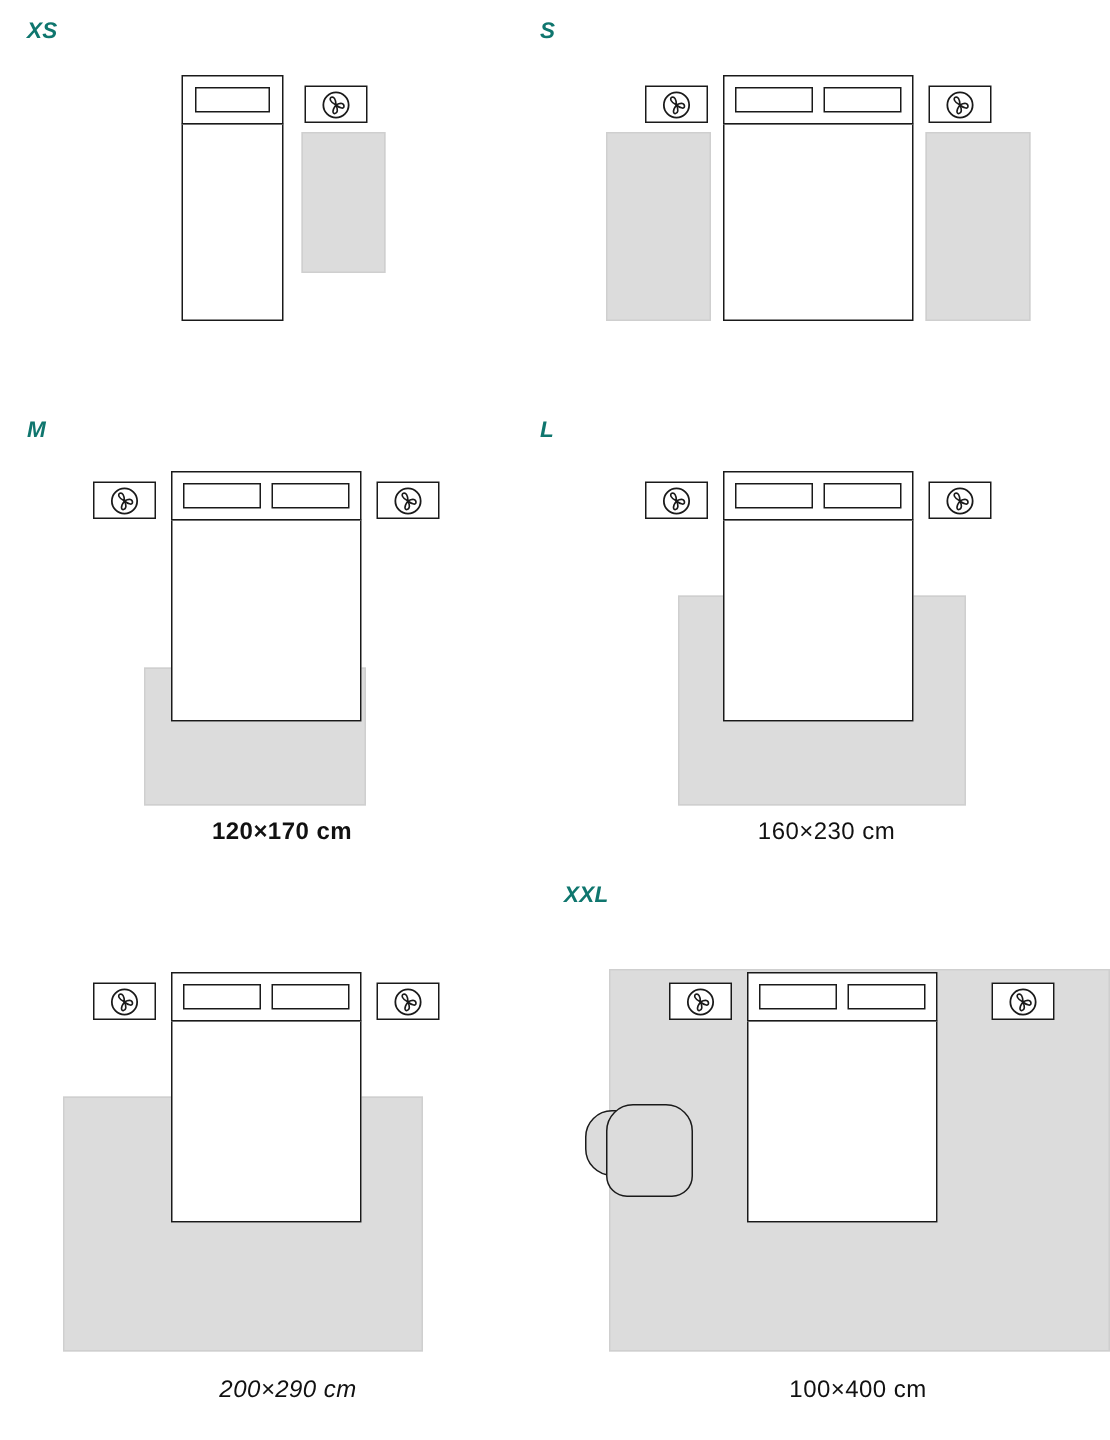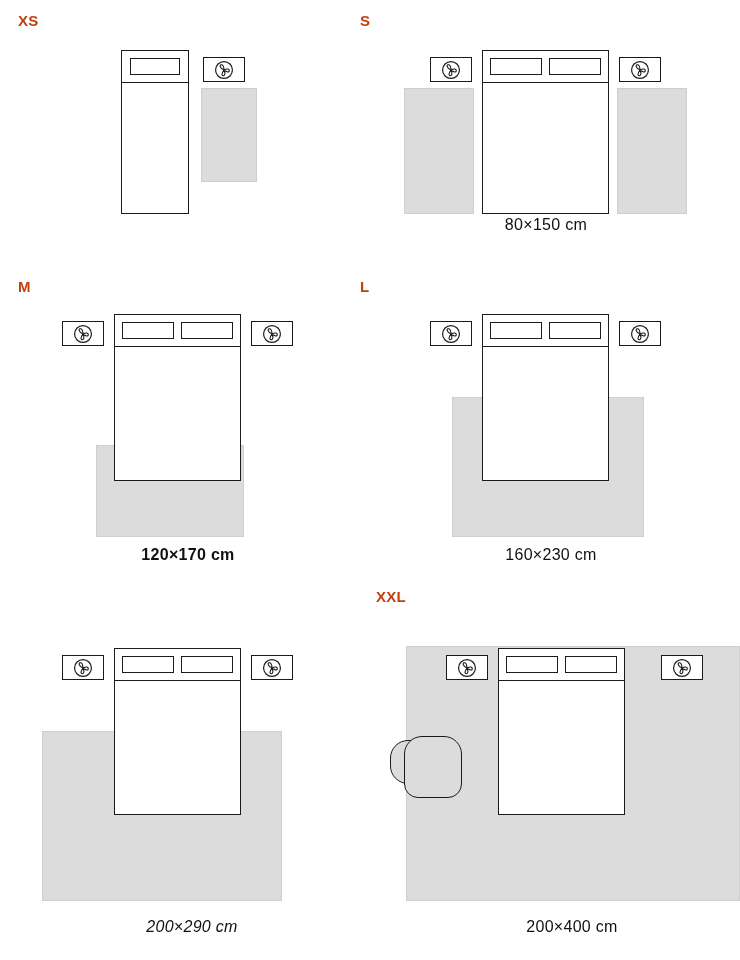--- a/index.html
+++ b/index.html
@@ -19,21 +19,22 @@
     position: absolute;
     inset: 0;
   }
   .cell {
     position: absolute;
   }
   .size-label {
     font-size: 15px;
     font-weight: bold;
     letter-spacing: 0.2px;
-    color: #c2410c;
+    color: #0f766e;
+    font-style: italic;
   }
   .dim-label {
     font-size: 16px;
     color: #111111;
     text-align: center;
     letter-spacing: 0.3px;
   }
   .stage {
     position: relative;
   }
@@ -152,21 +153,20 @@
       </div>
       <div class="nightstand" style="left:259px; top:31px; width:42px; height:25px;">
         <svg class="lamp-icon" viewBox="0 0 24 24">
           <circle cx="12" cy="12" r="9.2" fill="none" stroke="#1a1a1a" stroke-width="1.3"></circle>
           <path d="M12 12 C12 7.8 10.4 5.6 8.6 6.4 C7 7.1 7.6 10 12 12 Z" fill="none" stroke="#1a1a1a" stroke-width="1.2"></path>
           <path d="M12 12 C15.7 10 17.8 10.9 17.8 12.9 C17.8 14.7 15.4 14.9 12 12 Z" fill="none" stroke="#1a1a1a" stroke-width="1.2"></path>
           <path d="M12 12 C13.6 15.5 13.2 17.8 11.3 18.2 C9.6 18.5 8.8 16.1 12 12 Z" fill="none" stroke="#1a1a1a" stroke-width="1.2"></path>
         </svg>
       </div>
     </div>
-    <div class="dim-label" style="position:absolute; left:36px; top:204px; width:300px;">80×150 cm</div>
   </div>
 
   <div class="cell" style="left:18px; top:278px; width:336px; height:300px;">
     <div class="size-label">M</div>
     <div class="stage" style="position:absolute; left:0; top:16px; width:336px; height:240px;">
 
       <div class="rug" style="left:78px; top:151px; width:148px; height:92px;"></div>
 
       <div class="bed" style="left:96px; top:52px; width:127px; height:135px;"></div>
 
@@ -288,16 +288,16 @@
           <path d="M12 12 C15.7 10 17.8 10.9 17.8 12.9 C17.8 14.7 15.4 14.9 12 12 Z" fill="none" stroke="#1a1a1a" stroke-width="1.2"></path>
           <path d="M12 12 C13.6 15.5 13.2 17.8 11.3 18.2 C9.6 18.5 8.8 16.1 12 12 Z" fill="none" stroke="#1a1a1a" stroke-width="1.2"></path>
         </svg>
       </div>
 
       <div class="chair" style="left:28px; top:118px; width:58px; height:62px;">
         <div class="back"></div>
         <div class="seat"></div>
       </div>
     </div>
-    <div class="dim-label" style="position:absolute; left:46px; top:330px; width:300px;">200×400 cm</div>
+    <div class="dim-label" style="position:absolute; left:46px; top:330px; width:300px;">100×400 cm</div>
   </div>
 
 </div>
 
 </body></html>

